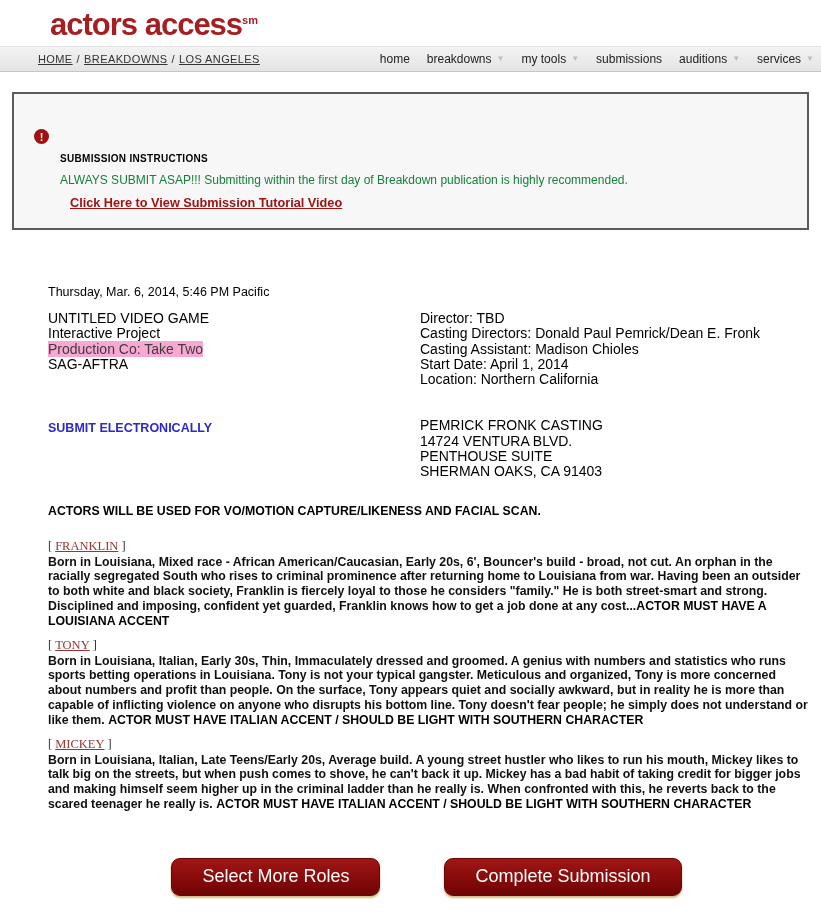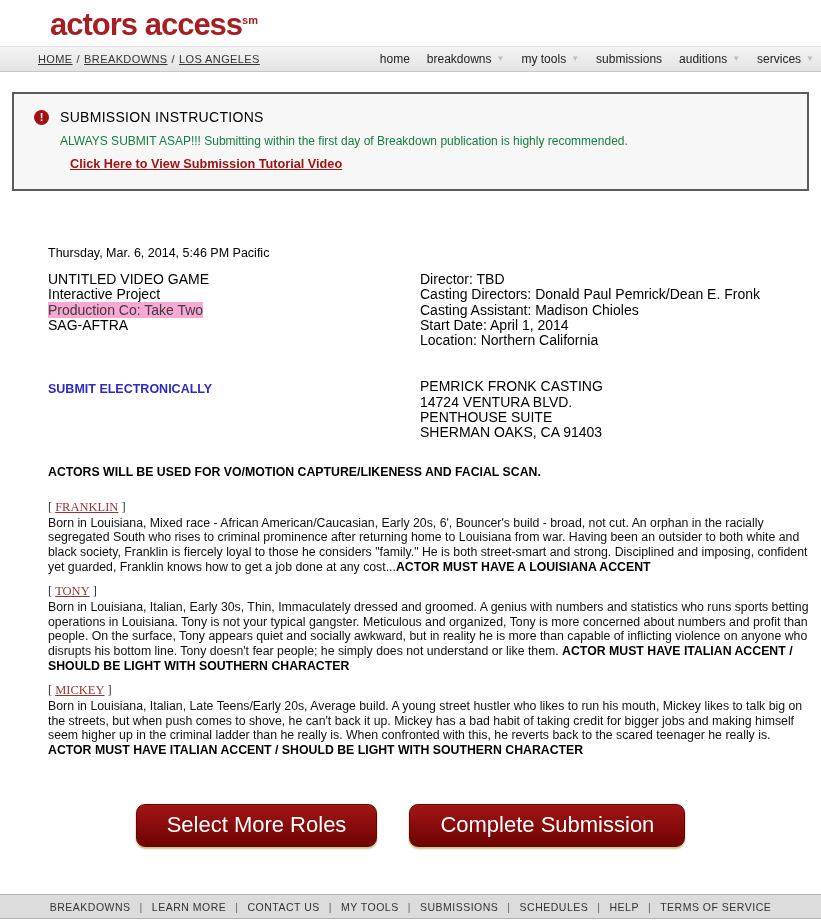--- a/index.html
+++ b/index.html
@@ -34,21 +34,21 @@
   .alert-box {
     margin: 20px 12px 0 12px; border: 2px solid #5b5b5b; background: #f7f7f7;
     padding: 15px 20px 17px 20px;
   }
   .alert-title-row { display: flex; align-items: center; gap: 11px; }
   .alert-icon {
     width: 15px; height: 15px; border-radius: 50%; background: #a31010; color: #fff;
     font-weight: bold; font-size: 11px; display: flex; align-items: center;
     justify-content: center; flex: 0 0 auto;
   }
-  .alert-title { font-weight: normal; font-size: 14px; letter-spacing: .3px; }
+  .alert-title { font-weight: bold; font-size: 10px; letter-spacing: .3px; margin-top: 44px; }
   .alert-msg { margin: 9px 0 0 26px; font-size: 12px; color: #15803d; }
   .alert-link {
     display: inline-block; margin: 9px 0 0 36px; color: #a01313; font-weight: bold;
     text-decoration: underline; font-size: 12.7px;
   }
 
   
   .content { padding: 0 14px 0 48px; }
   .timestamp { margin-top: 55px; font-size: 12.5px; }
   .cols { display: flex; margin-top: 12px; }
@@ -57,31 +57,31 @@
   .cols div, .address div { font-size: 14px; line-height: 15.3px; }
   .hl { background: #f9a8d4; color: #3d3d3d; }
   .submit-row { display: flex; margin-top: 31px; justify-content: space-between; }
   .submit-link { color: #2a2acc; font-weight: bold; font-size: 12.5px; text-decoration: none; }
   .usage-note { margin-top: 24px; font-weight: bold; font-size: 12.3px; }
 
   .role { margin-top: 21px; width: 762px; }
   .role + .role { margin-top: 9px; }
   .role-heading { font-size: 12.5px; color: #333; font-family: Liberation Serif, serif; }
   .role-heading a { color: #993333; text-decoration: underline; margin: 0 3px; }
-  .role-desc { margin-top: 1px; font-size: 12.3px; line-height: 14.8px; color: #101010; }
+  .role-desc { margin-top: 1px; font-size: 12.3px; line-height: 14.8px; color: #101010; font-weight: bold; }
   .role-desc b { color: #000; }
 
   
   .buttons-row { display: flex; justify-content: center; gap: 32px; margin-top: 46px; }
   .btn {
     background: linear-gradient(#a11616 0%, #8b0c0c 45%, #6f0404 100%);
-    color: #fff; font-size: 22px; font-family: "Liberation Sans", sans-serif;
+    color: #fff; font-size: 18px; font-family: "Liberation Sans", sans-serif;
     padding: 7px 30px 8px 30px; border-radius: 9px; border: 1px solid #6b0404;
     box-shadow: 0 2px 2px #cdbd8e, 0 0 1px #b3a981; cursor: pointer;
-    min-width: 196px; text-align: center;
+    min-width: 196px; text-align: center; margin-left: 32px;
   }
 
   
   .footer-bar {
     margin-top: 47px; height: 25px; background: #dcdcdc;
     border-top: 1px solid #b2b2b2; border-bottom: 1px solid #b2b2b2;
     display: flex; align-items: center; justify-content: center;
     font-size: 10.5px; letter-spacing: .5px; color: #333;
   }
   .footer-bar a { color: #333; text-decoration: none; margin: 0 9px; }

